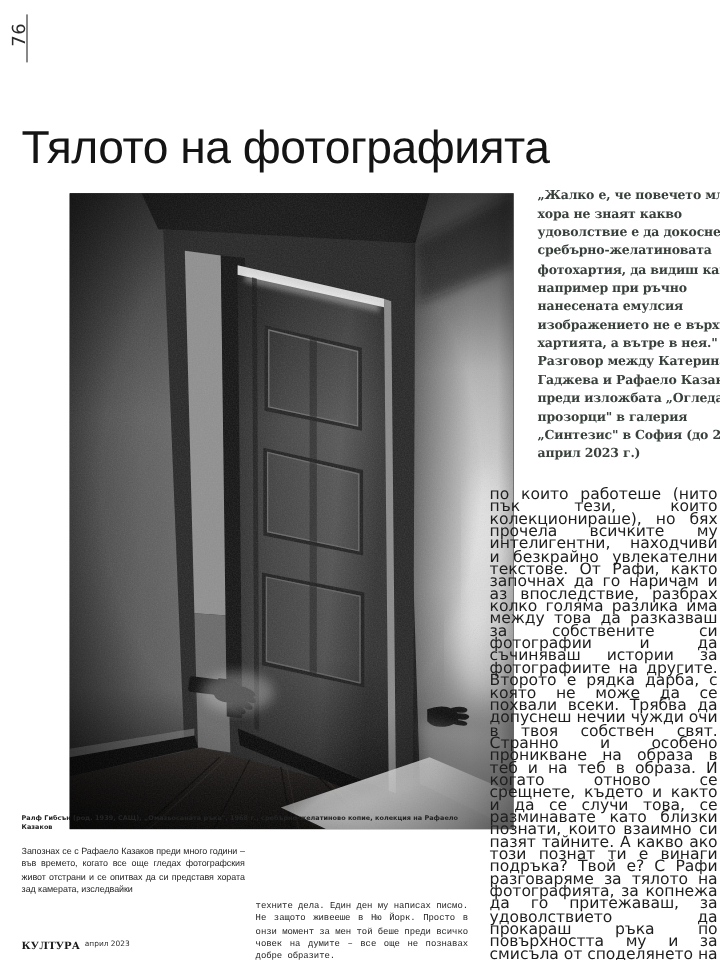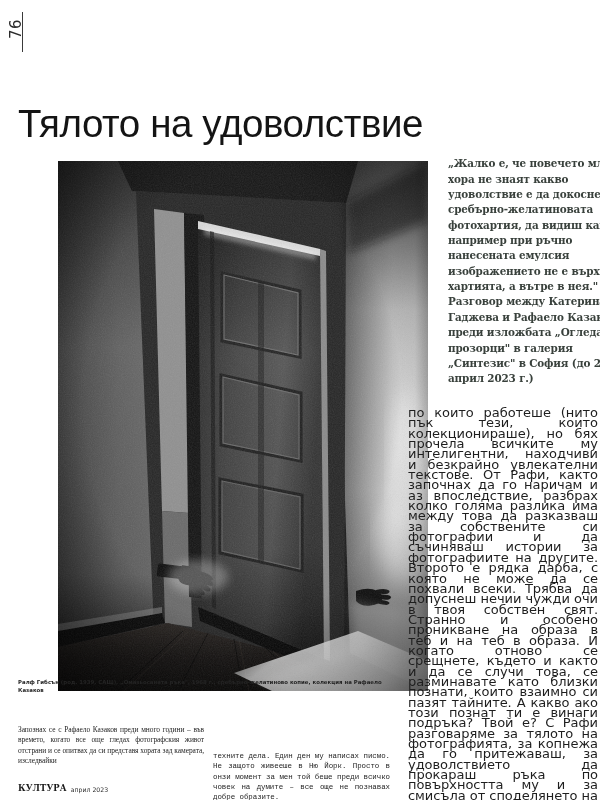--- a/index.html
+++ b/index.html
@@ -117,27 +117,26 @@
     color: #1e1e1e;
     letter-spacing: -0.05px;
   }
 
   
   #col-bottom-left {
     position: absolute;
     left: 18px;
     top: 705px;
     width: 186px;
-    font-family: Liberation Serif, serif;
+    font-family: Liberation Sans, sans-serif;
     font-size: 7.45px;
     line-height: 10.35px;
     text-align: justify;
     color: #1e1e1e;
     letter-spacing: -0.05px;
-    margin-top: 20px;
   }
   #col-bottom-mid {
     position: absolute;
     left: 213px;
     top: 705px;
     width: 177px;
     font-family: Liberation Mono, monospace;
     font-size: 7.45px;
     line-height: 10.35px;
     text-align: justify;
@@ -145,21 +144,21 @@
     letter-spacing: -0.05px;
     margin-top: 46px;
   }
 
   
   #footer {
     position: absolute;
     left: 18px;
     top: 783px;
     display: flex;
-    align-items: flex-end;
+    align-items: flex-start;
     gap: 4px;
   }
   #footer .brand {
     font-family: "DejaVu Serif", serif;
     font-weight: 700;
     font-size: 8.4px;
     letter-spacing: 0.1px;
     color: #1a1a1a;
   }
   #footer .issue {
@@ -169,21 +168,21 @@
   }
 </style>
 </head>
 <body>
 
 <div id="folio">
   <div class="num">76</div>
   <div class="rule"></div>
 </div>
 
-<h1 id="headline">Тялото на удоволствие</h1>
+<h1 id="headline">Тялото на фотографията</h1>
 
 <figure id="photo-figure">
   <div id="photo">
     <svg viewBox="0 0 370 530" preserveAspectRatio="none" xmlns="http://www.w3.org/2000/svg">
       <defs>
 
         <filter id="grain" x="0" y="0" width="100%" height="100%">
           <feTurbulence type="fractalNoise" baseFrequency="0.9" numOctaves="3" seed="7" result="n"></feTurbulence>
           <feColorMatrix in="n" type="saturate" values="0"></feColorMatrix>
           <feComponentTransfer>

